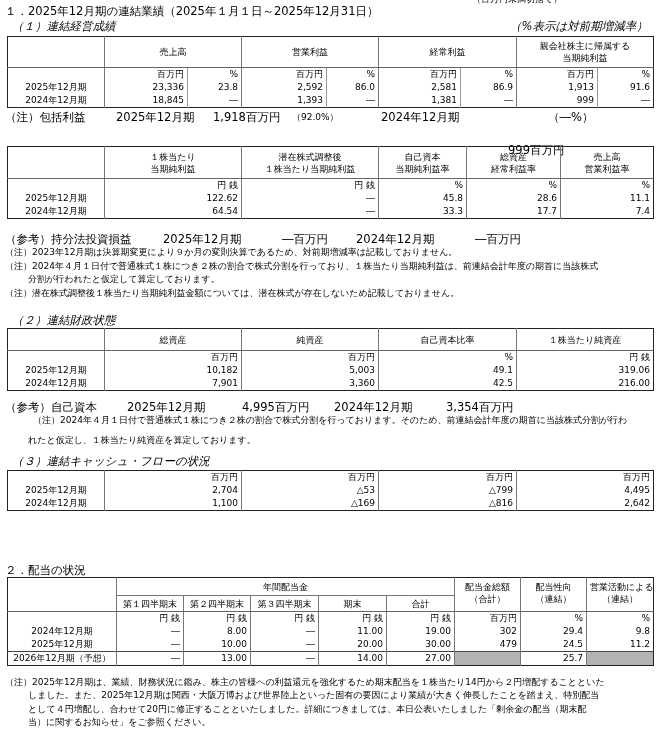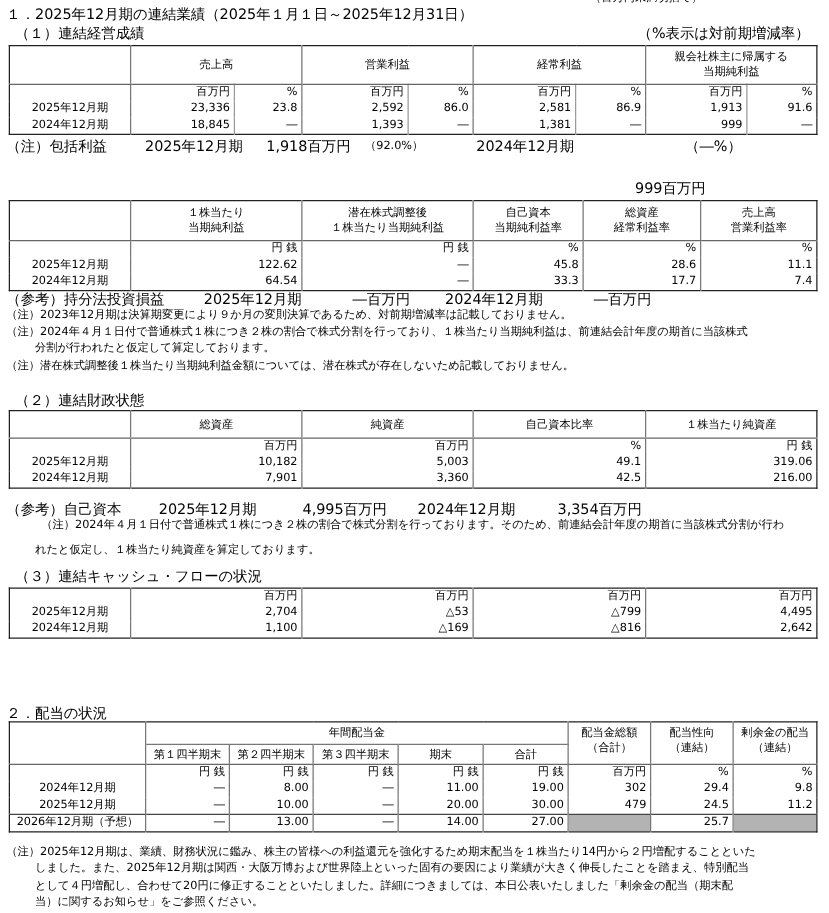--- a/index.html
+++ b/index.html
@@ -3,21 +3,21 @@
 <meta charset="utf-8">
 <style>
   html, body { margin: 0; padding: 0; background: #ffffff; }
   body {
     width: 663px; height: 730px; overflow: hidden; position: relative;
     font-family: "DejaVu Sans", "Liberation Sans", sans-serif;
     color: #000; font-size: 10px;
   }
   .abs { position: absolute; white-space: nowrap; }
   .h1 { font-size: 11.5px; }
-  .h2 { font-size: 11.5px; }
+  .h2 { font-size: 11.5px; font-style: italic; }
   .note { font-size: 9px; line-height: 13px; }
   .ref { font-size: 11.5px; }
   table.t {
     position: absolute; left: 7px; border-collapse: collapse;
     table-layout: fixed; font-size: 9px;
     border: 1.5px solid #222;
   }
   table.t td, table.t th {
     padding: 0 3px; height: 13px; line-height: 13px;
     border-left: 1px solid #777;
@@ -101,21 +101,21 @@
   </table>
 
 <div class="abs ref" style="left:5px;top:110px;">（注）包括利益</div>
 <div class="abs ref" style="left:116px;top:110px;">2025年12月期</div>
 <div class="abs ref" style="left:213px;top:110px;">1,918百万円</div>
 <div class="abs note" style="left:292px;top:111px;">（92.0%）</div>
 <div class="abs ref" style="left:381px;top:110px;">2024年12月期</div>
 <div class="abs ref" style="left:508px;top:110px;margin-top:33px;">999百万円</div>
 <div class="abs ref" style="left:548px;top:110px;">（―%）</div>
 
-<table class="t" style="top:160px;width:646px;">
+<table class="t" style="top:146px;width:646px;">
   <colgroup>
     <col style="width:97px">
       <col style="width:137px">
       <col style="width:137px">
       <col style="width:88px">
       <col style="width:94px">
       <col style="width:93px">
   </colgroup>
   <tbody>
       <tr class="hdr" style="height:32px;">
@@ -281,21 +281,21 @@
     <th colspan="5">年間配当金</th>
     <th rowspan="2" style="border-bottom:1.5px solid #666;vertical-align:top;padding-top:3px;">
           <div>配当金総額</div>
           <div>（合計）</div>
         </th>
     <th rowspan="2" style="border-bottom:1.5px solid #666;vertical-align:top;padding-top:3px;">
           <div>配当性向</div>
           <div>（連結）</div>
         </th>
     <th rowspan="2" style="border-bottom:1.5px solid #666;vertical-align:top;padding-top:3px;">
-          <div>剰余金の配当</div>
+          <div>営業活動による</div>
           <div>（連結）</div>
         </th>
   </tr>
   <tr class="hdr hdr2" style="height:16px;">
     <th>第１四半期末</th>
     <th>第２四半期末</th>
     <th>第３四半期末</th>
     <th>期末</th>
     <th>合計</th>
   </tr>

